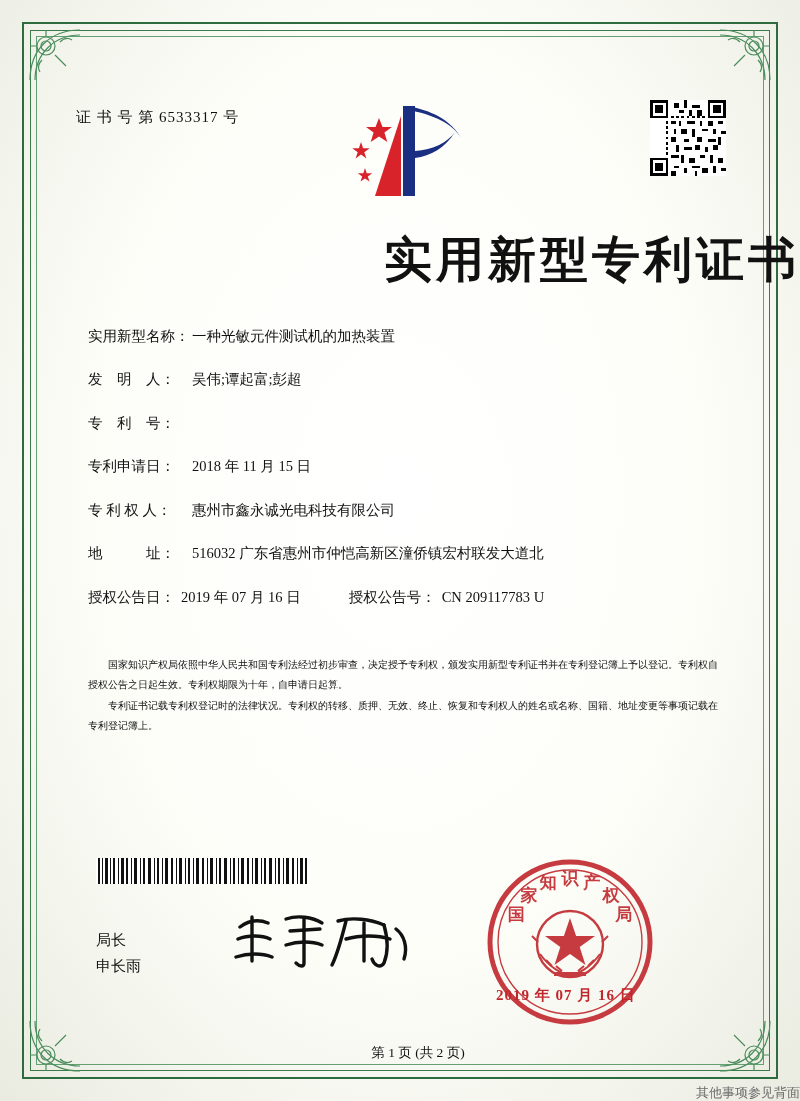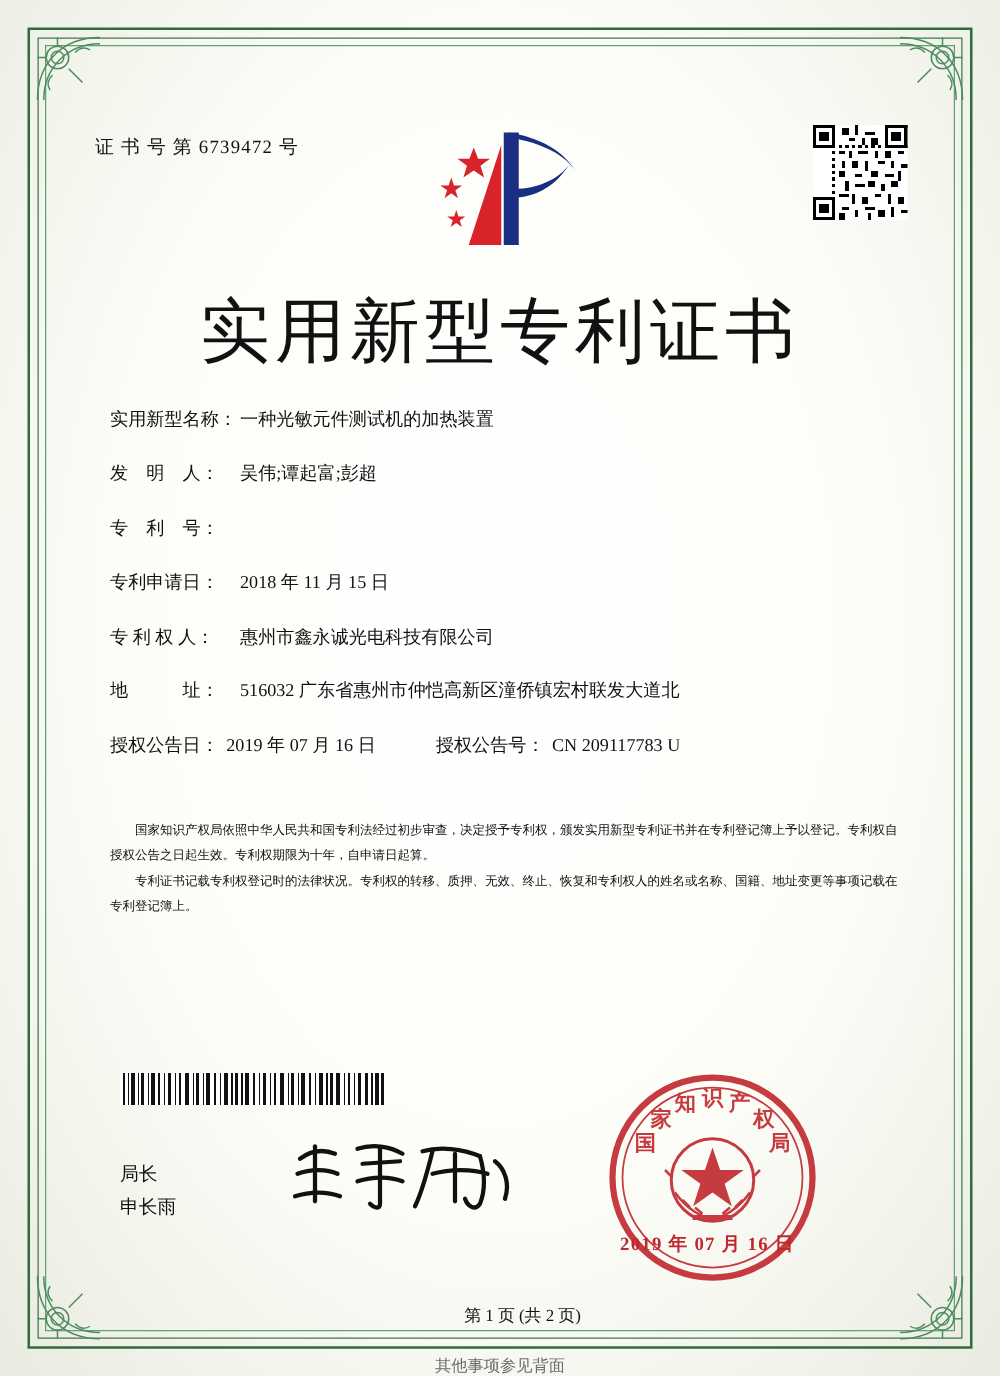--- a/index.html
+++ b/index.html
@@ -75,23 +75,23 @@
     position: absolute;
     right: 74px; top: 100px;
     width: 76px; height: 76px;
   }
 
   
   .title {
     position: absolute;
     left: 0; top: 228px;
     width: 800px;
-    text-align: center;
-    font-size: 56px;
-    font-weight: normal;
+    text-align: right;
+    font-size: 48px;
+    font-weight: bold;
     letter-spacing: 4px;
     color: #111;
     font-family: "DejaVu Serif", "Liberation Serif", serif;
   }
 
   
   .fields {
     position: absolute;
     left: 88px; top: 325px;
     width: 640px;
@@ -183,21 +183,21 @@
     width: 800px;
     text-align: center;
     font-size: 13.5px;
     color: #111;
     margin-left: 18px;
   }
   .below-note {
     position: absolute;
     left: 0; top: 1084px;
     width: 800px;
-    text-align: center;
+    text-align: right;
     font-size: 13px;
     color: #6b6b6b;
   }
 </style>
 </head>
 <body>
 
 <div id="certificate">
 
   <div class="border-outer"></div>
@@ -246,21 +246,21 @@
         <path d="M4 54 C4 24 24 4 54 4"></path>
         <path d="M9 54 C9 28 28 9 54 9"></path>
         <circle cx="20" cy="20" r="9"></circle>
         <circle cx="20" cy="20" r="5"></circle>
         <path d="M20 4 L20 11 M4 20 L11 20 M29 29 L40 40"></path>
         <path d="M34 16 q6 -6 12 -2 M16 34 q-6 6 -2 12"></path>
       </g>
     </svg>
   </div>
 
-  <div class="cert-number">证 书 号 第 6739472 号</div>
+  <div class="cert-number">证 书 号 第 6533317 号</div>
 
   <div class="emblem">
     <svg viewBox="0 0 120 106" width="120" height="106">
 
       <path d="M58 8 L58 98 L70 98 L70 60 C86 58 100 50 110 34 C103 44 88 52 70 53 L70 8 Z" fill="#1b2f82"></path>
       <path d="M62 12 C88 16 108 26 116 40 C106 22 86 12 62 8 Z" fill="#1b2f82"></path>
 
       <path d="M56 18 L56 98 L30 98 Z" fill="#d8232a"></path>
 
       <g fill="#d8232a">

